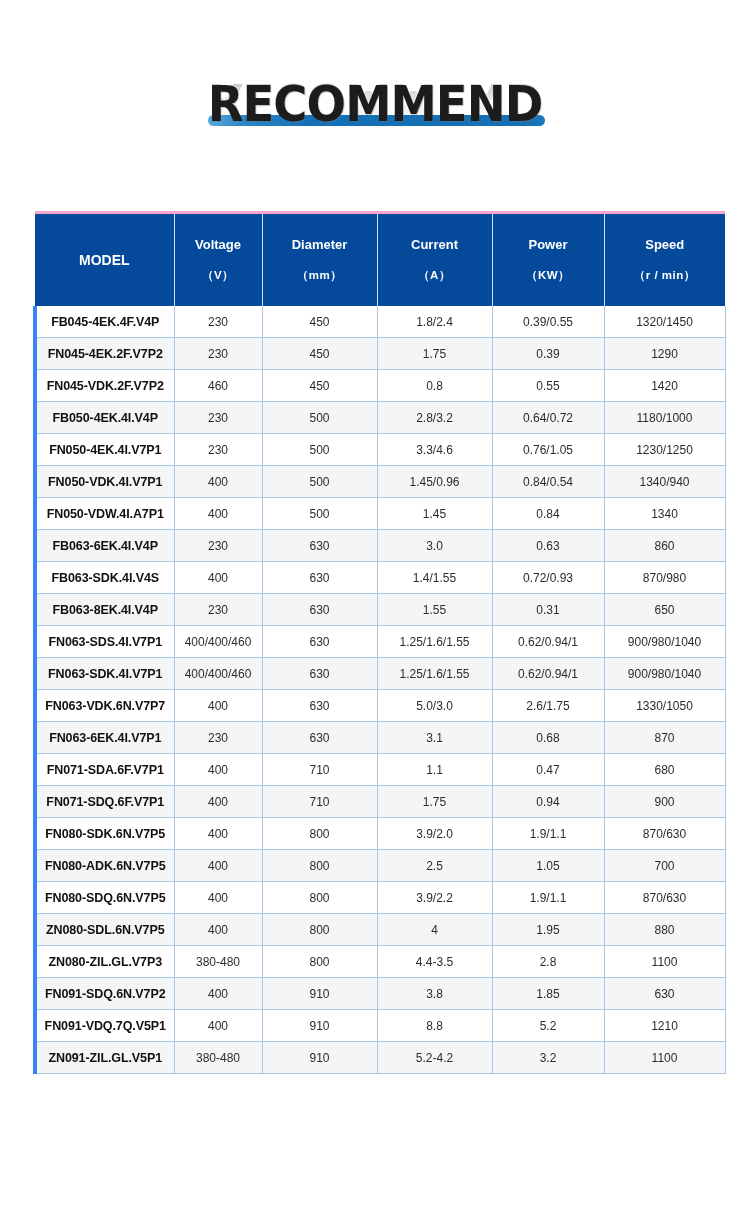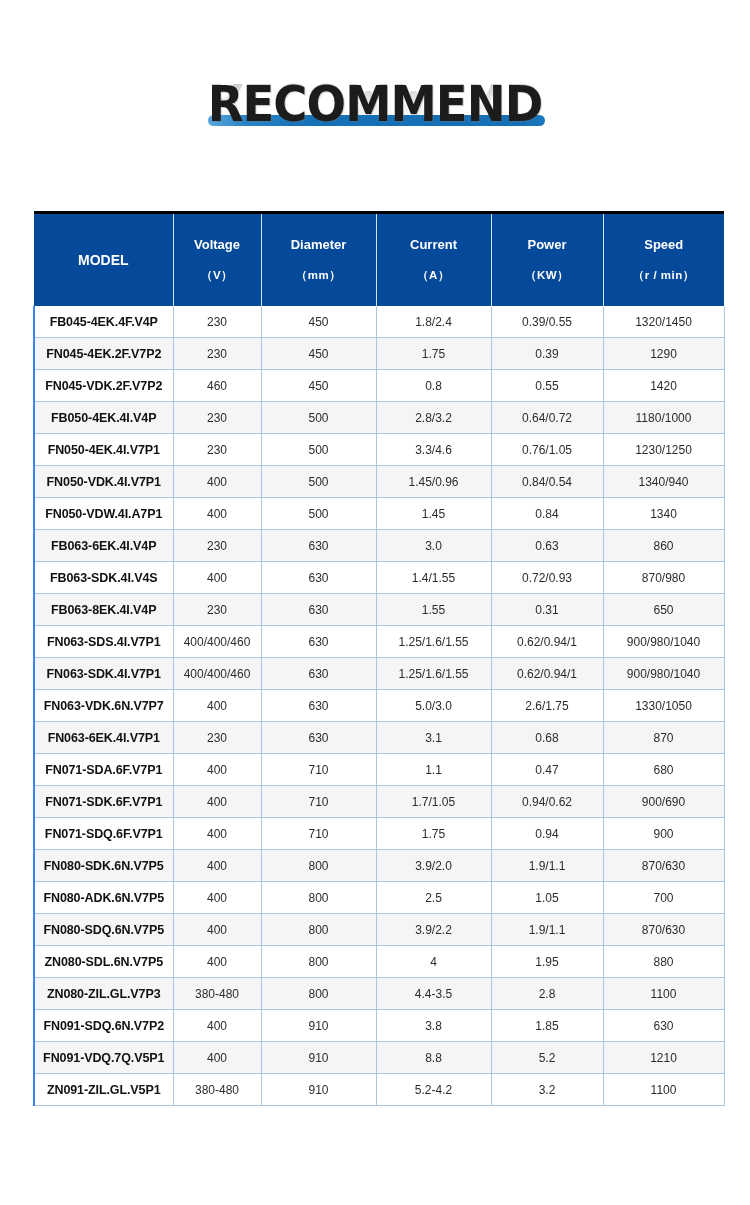--- a/index.html
+++ b/index.html
@@ -93,21 +93,21 @@
   table.spec col.c-speed   { width: 121px; }
 
   thead th {
     background: #04499a;
     color: #ffffff;
     font-size: 12.5px;
     font-weight: bold;
     height: 92px;
     padding: 0 2px;
     border-right: 1px solid #cfe2f5;
-    border-top: 3px solid #000000;
+    border-top: 3px solid #f9a8d4;
     vertical-align: middle;
     text-align: center;
     line-height: 1.15;
   }
   thead th:last-child { border-right: none; }
   thead th .hdr-name { display: block; font-size: 13px; }
   thead th .hdr-unit { display: block; font-size: 11.5px; margin-top: 16px; letter-spacing: 0.5px; }
   thead th.model-head .hdr-name { font-size: 14px; }
 
   tbody td {
@@ -115,21 +115,21 @@
     font-size: 12px;
     color: #2c2c2c;
     text-align: center;
     vertical-align: middle;
     border-right: 1px solid #a9c6e3;
     border-bottom: 1px solid #a9c6e3;
     padding: 0 2px;
     white-space: nowrap;
   }
   tbody tr td:first-child {
-    border-left: 2px solid #3b82f6;
+    border-left: 4px solid #3b82f6;
     font-weight: bold;
     color: #111111;
     font-size: 12.5px;
     letter-spacing: -0.1px;
   }
   tbody tr td:last-child { border-right: 1px solid #a9c6e3; }
   tbody tr:nth-child(odd)  td { background: #ffffff; }
   tbody tr:nth-child(even) td { background: #f3f5f7; }
 </style>
 </head>
@@ -295,28 +295,20 @@
         </tr>
         <tr>
           <td>FN071-SDA.6F.V7P1</td>
           <td>400</td>
           <td>710</td>
           <td>1.1</td>
           <td>0.47</td>
           <td>680</td>
         </tr>
         <tr>
-          <td>FN071-SDK.6F.V7P1</td>
-          <td>400</td>
-          <td>710</td>
-          <td>1.7/1.05</td>
-          <td>0.94/0.62</td>
-          <td>900/690</td>
-        </tr>
-        <tr>
           <td>FN071-SDQ.6F.V7P1</td>
           <td>400</td>
           <td>710</td>
           <td>1.75</td>
           <td>0.94</td>
           <td>900</td>
         </tr>
         <tr>
           <td>FN080-SDK.6N.V7P5</td>
           <td>400</td>

